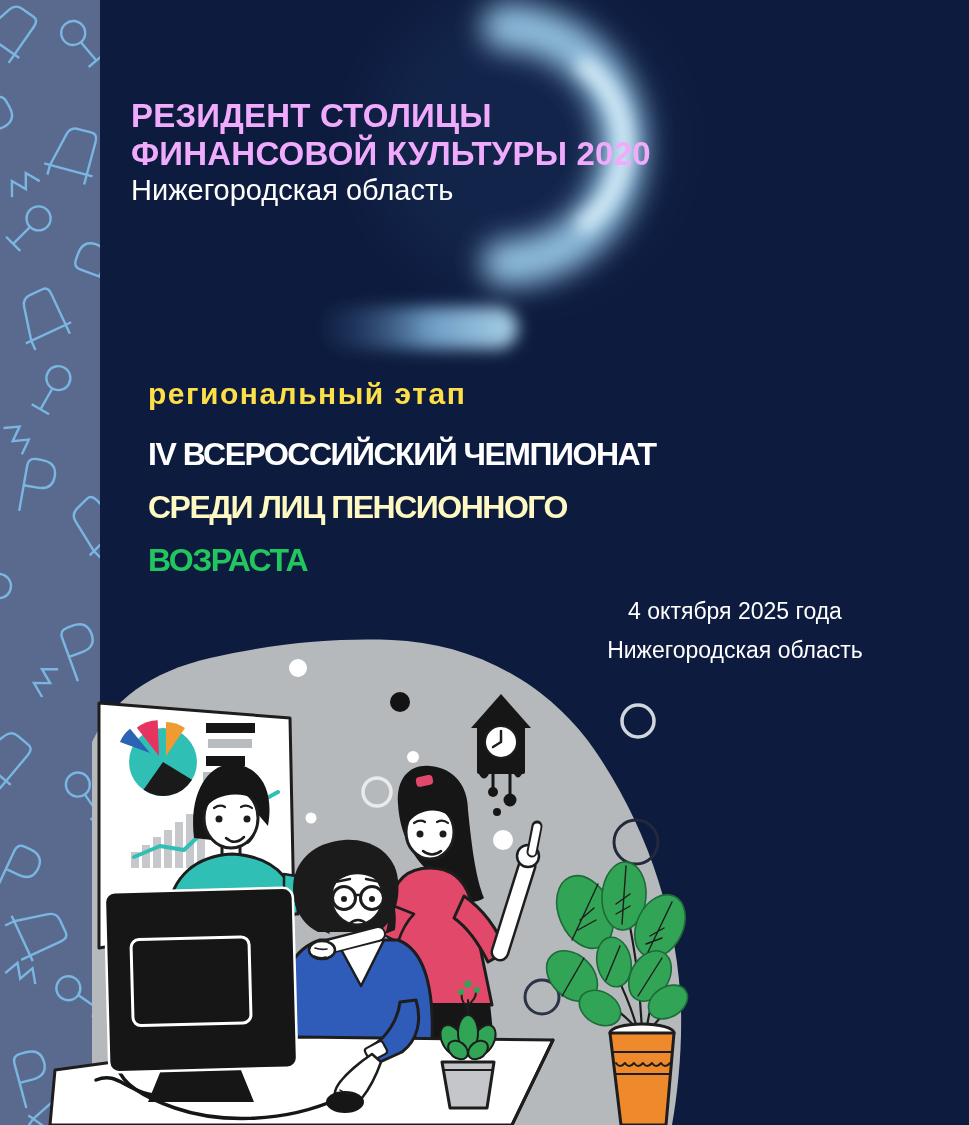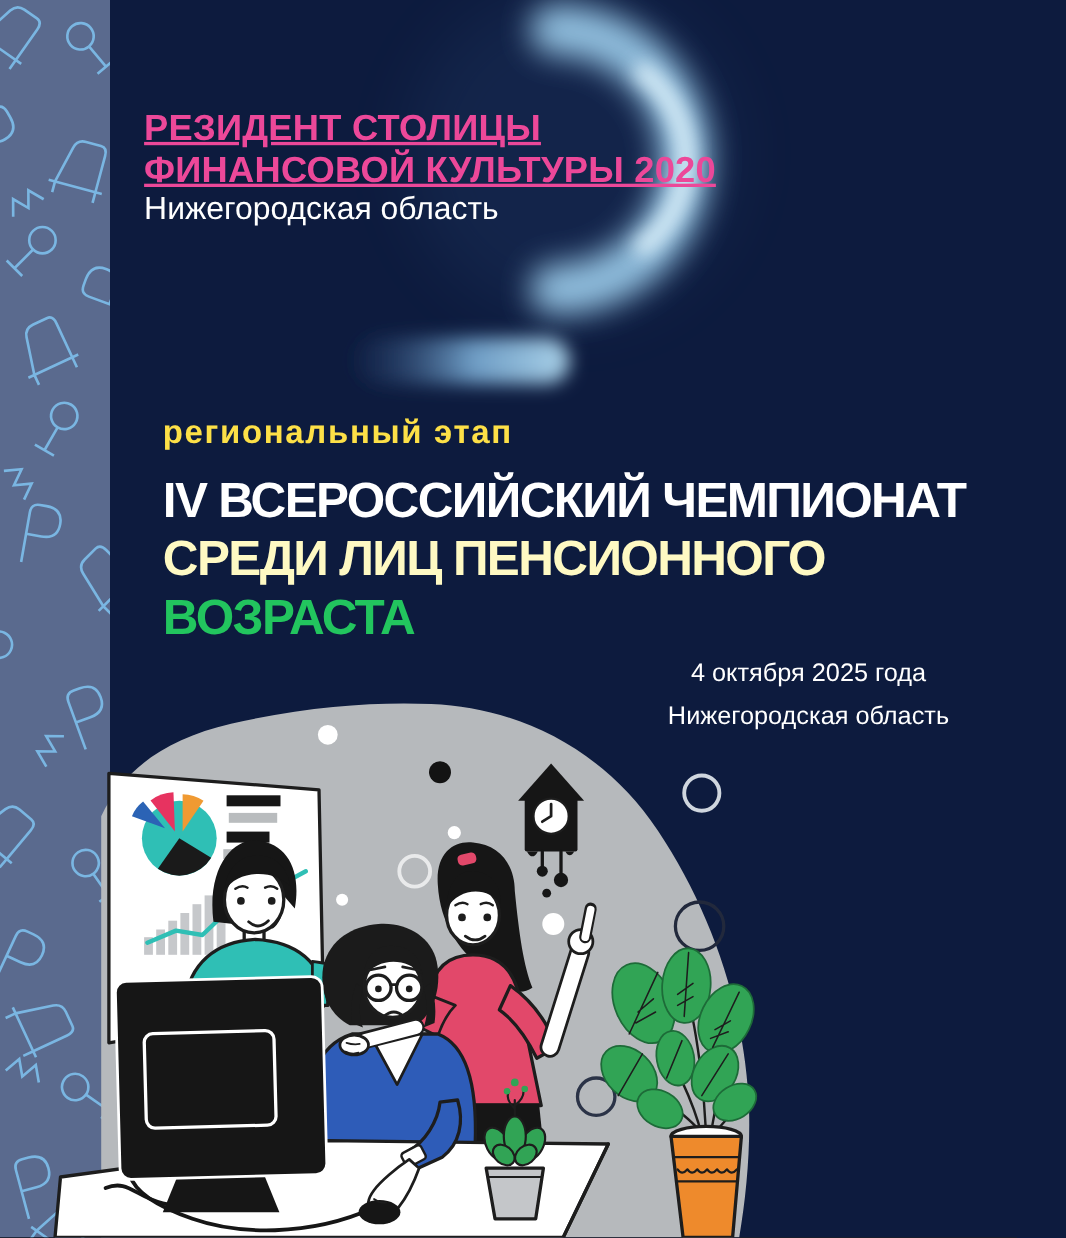--- a/index.html
+++ b/index.html
@@ -1,27 +1,27 @@
 <!DOCTYPE html>
 <html><head>
 <meta charset="utf-8">
 <style>
   html,body{margin:0;padding:0;background:#222;}
   .stage{position:relative;width:969px;height:1125px;overflow:hidden;
          background:#0d1b3e;font-family:"Liberation Sans",sans-serif;}
   .abs{position:absolute;}
   
-  .hdr-title{left:131px;top:97px;color:#ec4899;font-weight:700;font-size:33px;
-             line-height:38px;letter-spacing:.2px;white-space:nowrap;text-decoration:underline;}
+  .hdr-title{left:131px;top:97px;color:#f0abfc;font-weight:700;font-size:33px;
+             line-height:38px;letter-spacing:.2px;white-space:nowrap;}
   .hdr-region{left:131px;top:174px;color:#fff;font-weight:400;font-size:29px;white-space:nowrap;}
   
   .stage-label{left:148px;top:377px;color:#fde047;font-weight:600;font-size:30px;
                letter-spacing:1.5px;white-space:nowrap;}
   
-  .title{left:148px;top:428px;font-weight:700;font-size:45px;line-height:53px;
+  .title{left:148px;top:428px;font-weight:700;font-size:32px;line-height:53px;
          letter-spacing:-1.5px;white-space:nowrap;}
   
   .date-block{left:555px;top:592px;width:360px;text-align:center;color:#fff;
               font-weight:400;font-size:23px;line-height:39px;white-space:nowrap;}
   svg{display:block;}
 </style>
 </head>
 <body>
 
 <div class="stage">

